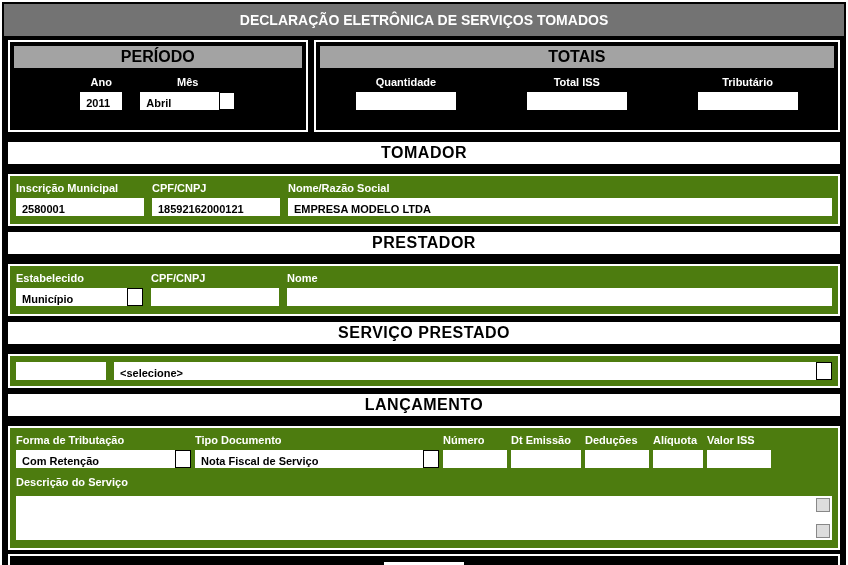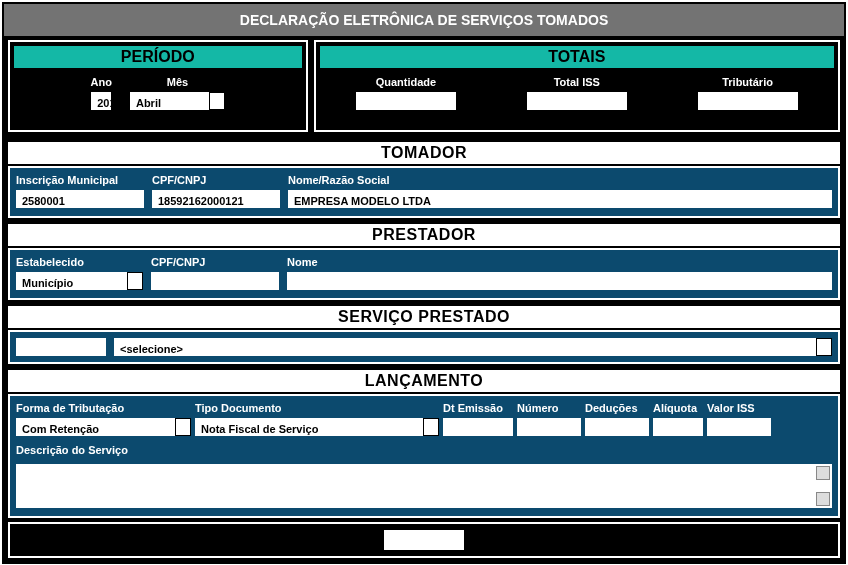--- a/index.html
+++ b/index.html
@@ -29,21 +29,21 @@
       padding: 4px;
     }
     .box {
       border: 2px solid #fff;
       background: #000;
       flex: 1;
     }
     .periodo-box { flex: 0 0 36%; }
     .totais-box { flex: 1; }
     .box-header {
-      background: #14b8a6;
+      background: #a3a3a3;
       color: #000;
       text-align: center;
       font-weight: bold;
       font-size: 16px;
       padding: 2px 0;
       margin: 4px;
     }
     .box-body {
       display: flex;
       padding: 4px 18px 10px;
@@ -88,23 +88,23 @@
       color: #000;
       text-align: center;
       font-weight: bold;
       font-size: 16px;
       padding: 2px 0;
       margin: 6px 4px 0;
       letter-spacing: 0.5px;
     }
     .section-body {
       border: 2px solid #fff;
-      margin: 2px 4px 4px;
+      margin: 10px 4px 4px;
       padding: 6px 6px 8px;
-      background: #0c4a6e;
+      background: #4d7c0f;
     }
     .row-fields {
       display: flex;
       gap: 8px;
       align-items: flex-start;
     }
     .field-left {
       display: flex;
       flex-direction: column;
     }
@@ -143,21 +143,21 @@
       background: #000;
       display: flex;
       justify-content: center;
     }
     .footer-btn {
       background: #fff;
       width: 80px;
       height: 20px;
       border: 2px solid #fff;
     }
-    .w40 { width: 20px; }
+    .w40 { width: 42px; }
     .w60 { width: 64px; }
     .w80 { width: 80px; }
     .w70 { width: 70px; }
     .w100 { width: 100px; }
     .w110 { width: 112px; }
     .w130 { width: 128px; }
     .w160 { width: 160px; }
   </style>
 </head>
 <body>
@@ -263,26 +263,26 @@
         </div>
       </div>
       <div class="field-left">
         <div class="field-label">Tipo Documento</div>
         <div class="select-wrap">
           <div class="input" style="width:229px;">Nota Fiscal de Serviço</div>
           <div class="dd-btn"></div>
         </div>
       </div>
       <div class="field-left">
+        <div class="field-label">Número</div>
+        <div class="input w60"></div>
+      </div>
+      <div class="field-left">
         <div class="field-label">Dt Emissão</div>
         <div class="input w70"></div>
-      </div>
-      <div class="field-left">
-        <div class="field-label">Número</div>
-        <div class="input w60"></div>
       </div>
       <div class="field-left">
         <div class="field-label">Deduções</div>
         <div class="input w60"></div>
       </div>
       <div class="field-left">
         <div class="field-label">Alíquota</div>
         <div class="input" style="width:50px;"></div>
       </div>
       <div class="field-left">

